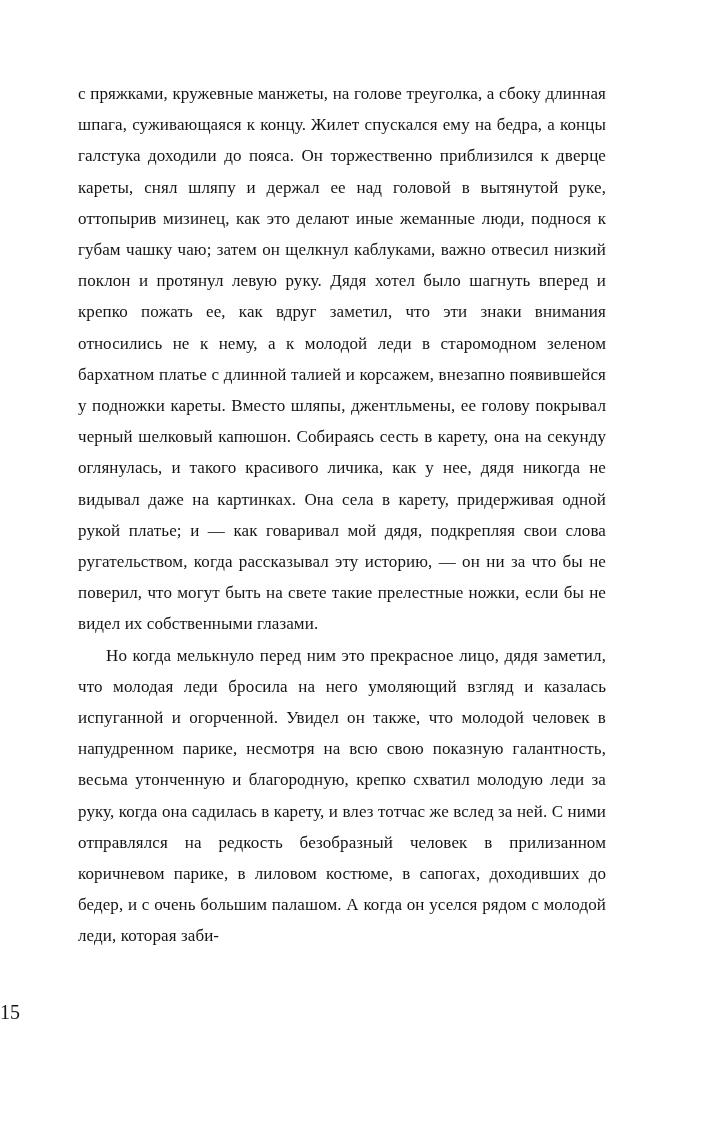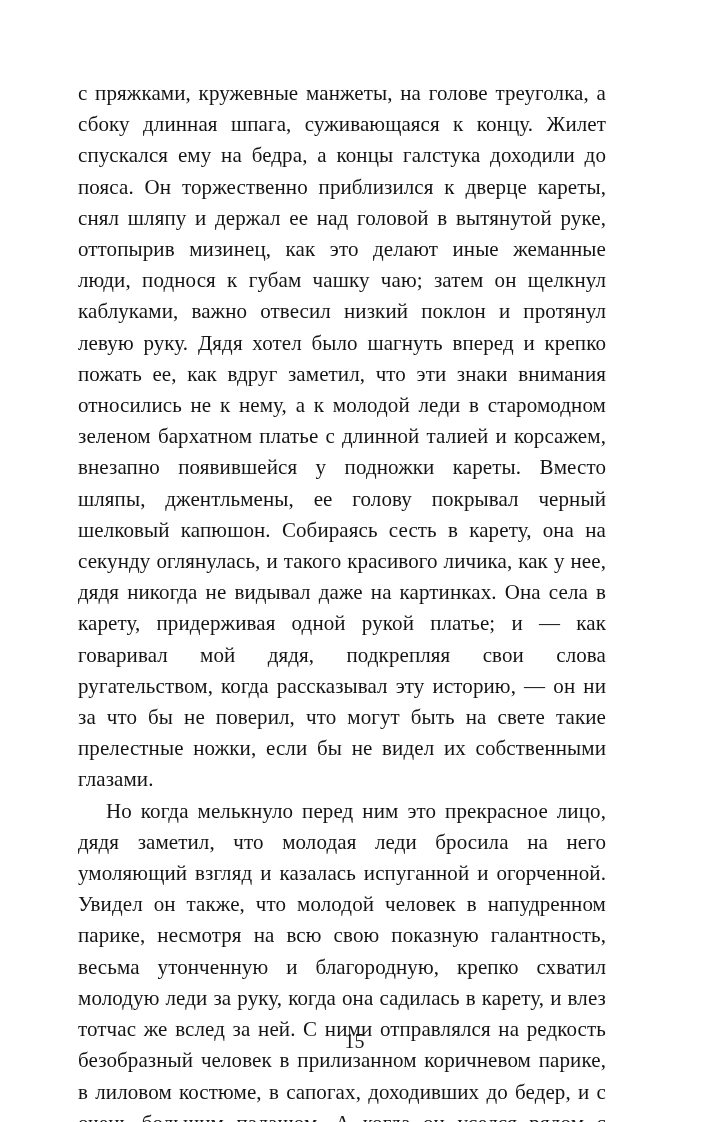--- a/index.html
+++ b/index.html
@@ -24,40 +24,39 @@
     background: #ffffff;
   }
   .text-block {
     position: absolute;
     left: 78px;
     top: 78px;
     width: 528px;
   }
   .para {
     margin: 0;
-    font-size: 21px;
+    font-size: 17px;
     line-height: 31.2px;
     text-align: justify;
     text-justify: inter-word;
     hyphens: manual;
     color: #141414;
     letter-spacing: 0.1px;
   }
   .para.indent {
     text-indent: 28px;
   }
   .para + .para {
     margin-top: 0;
   }
   .folio {
     position: absolute;
     left: 0;
-    top: 1029px;
+    top: 1000px;
     width: 709px;
-    text-align: center;
     font-size: 20px;
     line-height: 24px;
     color: #141414;
     font-family: "Liberation Serif", serif;
   }
 </style>
 </head>
 <body>
 
 <div class="page">

